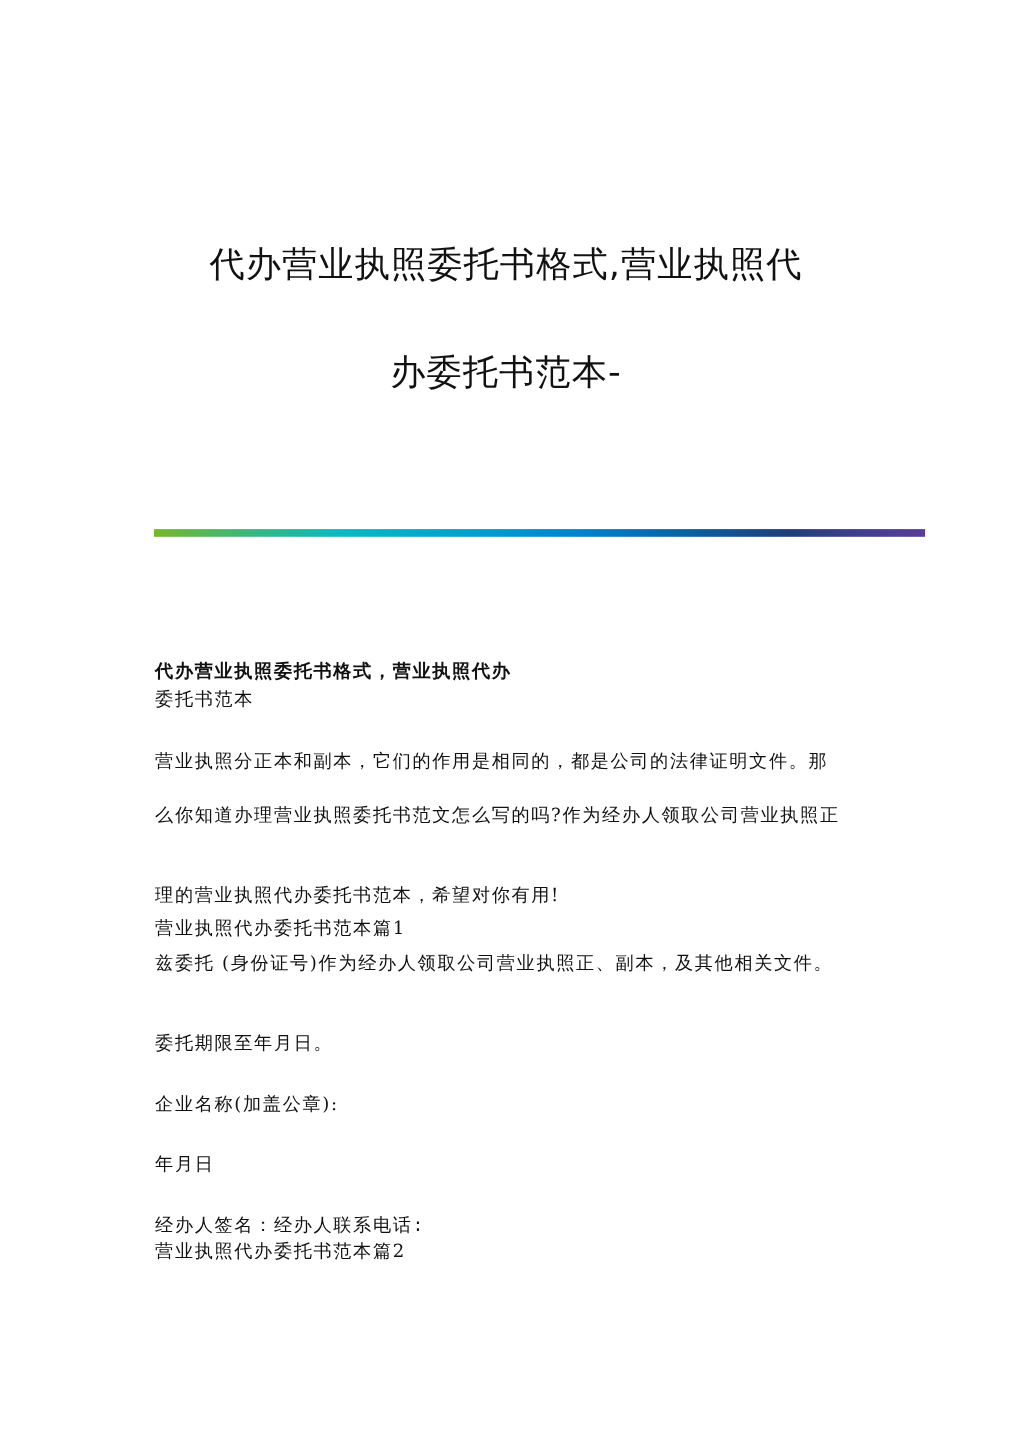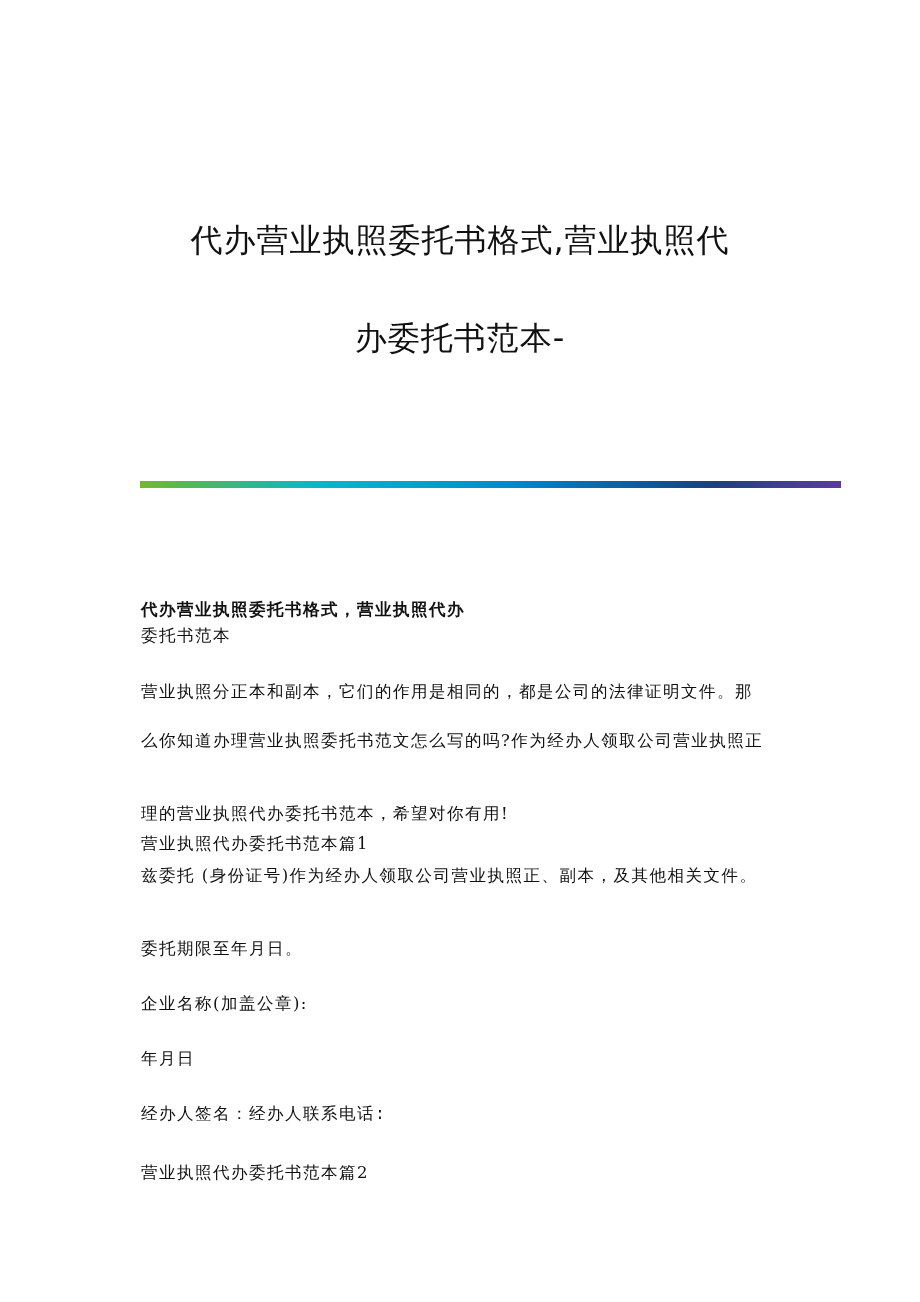--- a/index.html
+++ b/index.html
@@ -68,13 +68,13 @@
 <p class="para" style="top:626px;">委托书范本</p>
 <p class="para" style="top:682px;">营业执照分正本和副本，它们的作用是相同的，都是公司的法律证明文件。那</p>
 <p class="para" style="top:731px;">么你知道办理营业执照委托书范文怎么写的吗?作为经办人领取公司营业执照正</p>
 <p class="para" style="top:804px;">理的营业执照代办委托书范本，希望对你有用!</p>
 <p class="para" style="top:834px;">营业执照代办委托书范本篇1</p>
 <p class="para" style="top:866px;">兹委托 (身份证号)作为经办人领取公司营业执照正、副本，及其他相关文件。</p>
 <p class="para" style="top:939px;">委托期限至年月日。</p>
 <p class="para" style="top:994px;">企业名称(加盖公章):</p>
 <p class="para" style="top:1049px;">年月日</p>
 <p class="para" style="top:1105px;font-family:Liberation Mono, monospace;">经办人签名：经办人联系电话:</p>
-<p class="para" style="top:1163px;">营业执照代办委托书范本篇2</p>
+<p class="para" style="top:1128px;">营业执照代办委托书范本篇2</p>
 
 </body></html>

